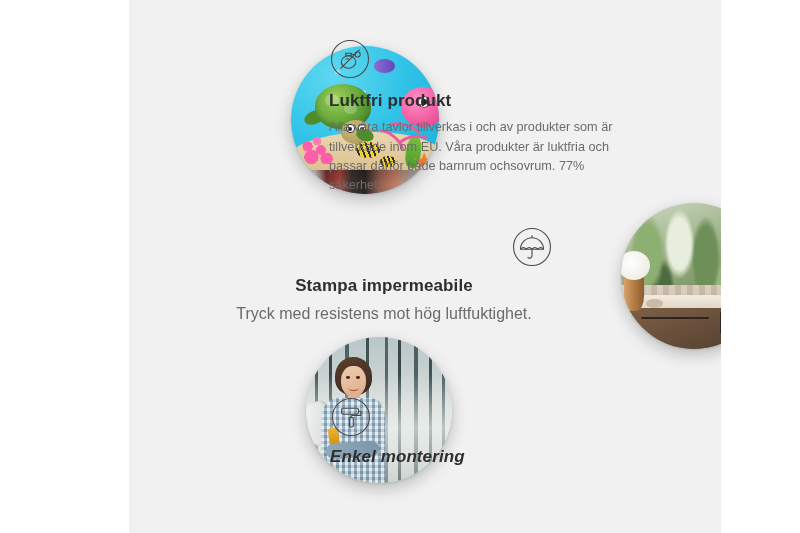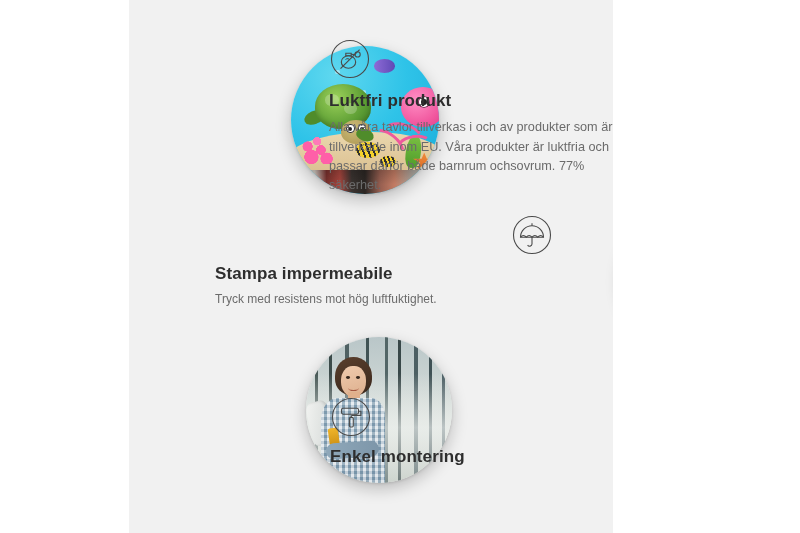--- a/index.html
+++ b/index.html
@@ -20,21 +20,21 @@
     width: 800px;
     height: 533px;
     background: #ffffff;
   }
 
   
   #panel {
     position: absolute;
     left: 129px;
     top: 0;
-    width: 484px;
+    width: 592px;
     height: 533px;
     background: #f1f1f1;
     overflow: hidden;
   }
 
   
   .feature {
     position: absolute;
   }
   .icon-wrap {
@@ -58,29 +58,29 @@
     line-height: 1.52;
     margin: 0;
   }
 
   
   #feature-1 { left: 200px; top: 38px; width: 296px; text-align: left; }
   #feature-1 .icon-wrap { margin: 0 0 10px 0; }
   #feature-1 .f-title { margin-bottom: 7px; }
 
   
-  #feature-2 { left: 86px; top: 214px; width: 338px; text-align: left; }
+  #feature-2 { left: 86px; top: 226px; width: 338px; text-align: center; }
   #feature-2 .icon-wrap { margin: 0 0 7px auto; }
   #feature-2 .f-title { margin-bottom: 6px; }
-  #feature-2 .f-body { font-size: 12px; }
+  #feature-2 .f-body { font-size: 16px; }
 
   
   #feature-3 { left: 201px; top: 396px; width: 300px; text-align: left; }
   #feature-3 .icon-wrap { margin: 0 0 8px 0; }
-  #feature-3 .f-title { margin-bottom: 6px; }
+  #feature-3 .f-title { margin-bottom: 6px; font-style: italic; }
 
   
   .circle {
     position: absolute;
     border-radius: 50%;
     overflow: hidden;
     box-shadow: 0 6px 16px rgba(0,0,0,.22), 0 1px 3px rgba(0,0,0,.12);
   }
   .circle .scene { position: absolute; inset: 0; }
 

